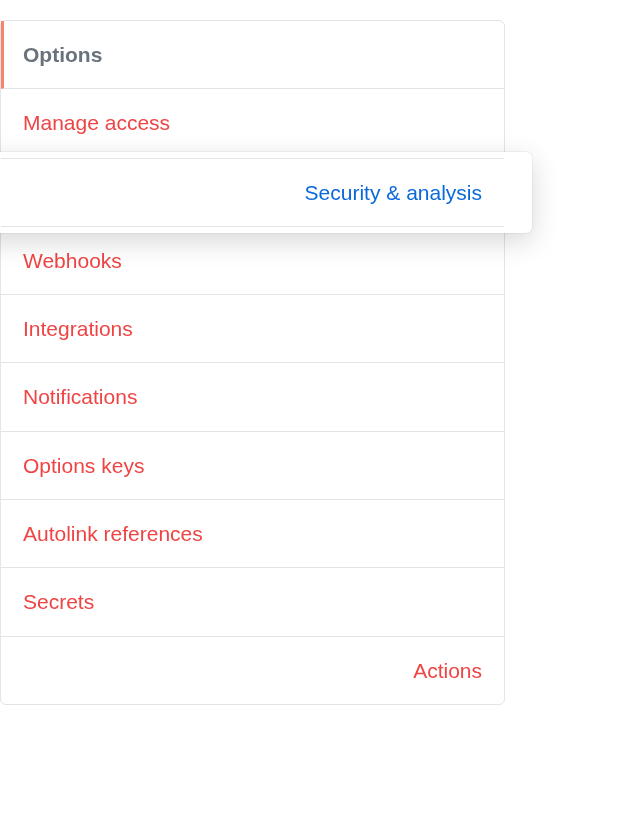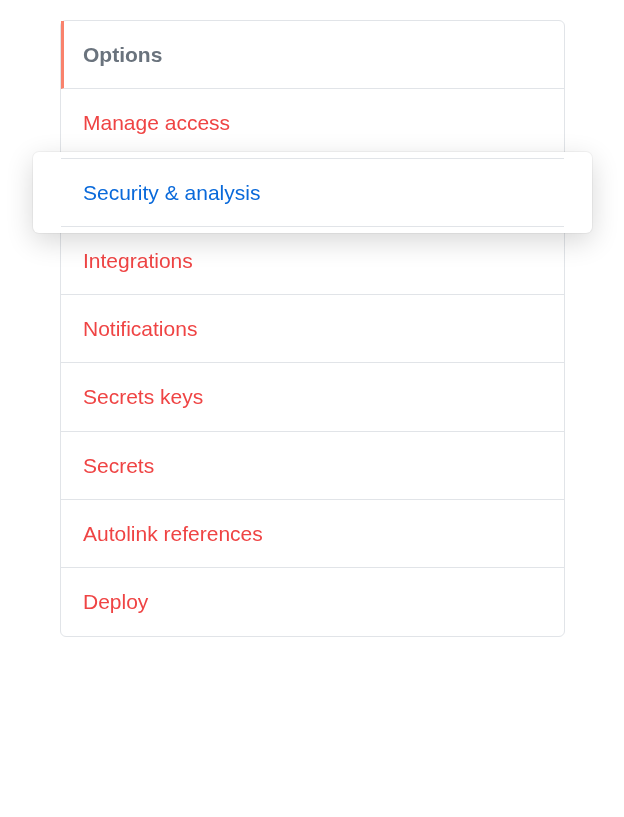--- a/index.html
+++ b/index.html
@@ -9,36 +9,36 @@
     }
     body {
       font-family: -apple-system, BlinkMacSystemFont, "Segoe UI", Helvetica, Arial, sans-serif;
       background: #ffffff;
       width: 624px;
       height: 817px;
       padding: 20px 0 0 0;
     }
     .sidebar {
       width: 505px;
-      margin-left: 60px;
       border: 1px solid #e1e4e8;
       border-radius: 6px;
       background: #ffffff;
       position: relative;
     }
     .sidebar-item {
       padding: 20px 22px;
       border-bottom: 1px solid #e1e4e8;
       cursor: pointer;
       font-size: 21px;
       line-height: 1.3;
       position: relative;
     }
     .sidebar-item:last-child {
       border-bottom: none;
+      text-align: right;
     }
     .sidebar-item.header {
       color: #6a737d;
       font-weight: 600;
       cursor: default;
       border-left: 3px solid #f9826c;
       padding-left: 19px;
     }
     .sidebar-item.link .label {
       color: #ef4444;
@@ -81,37 +81,40 @@
     <span class="label">Manage access</span>
   </div>
 
   <div class="highlighted-wrapper">
     <div class="sidebar-item highlighted">
       <span class="label">Security &amp; analysis</span>
     </div>
   </div>
 
 
+  <div class="sidebar-item link">
+    <span class="label">Webhooks</span>
+  </div>
 
   <div class="sidebar-item link">
     <span class="label">Integrations</span>
   </div>
 
   <div class="sidebar-item link">
     <span class="label">Notifications</span>
   </div>
 
   <div class="sidebar-item link">
-    <span class="label">Secrets keys</span>
+    <span class="label">Options keys</span>
+  </div>
+
+  <div class="sidebar-item link">
+    <span class="label">Autolink references</span>
   </div>
 
   <div class="sidebar-item link">
     <span class="label">Secrets</span>
   </div>
 
   <div class="sidebar-item link">
-    <span class="label">Autolink references</span>
-  </div>
-
-  <div class="sidebar-item link">
-    <span class="label">Deploy</span>
+    <span class="label">Actions</span>
   </div>
 </nav>
 
 </body></html>

